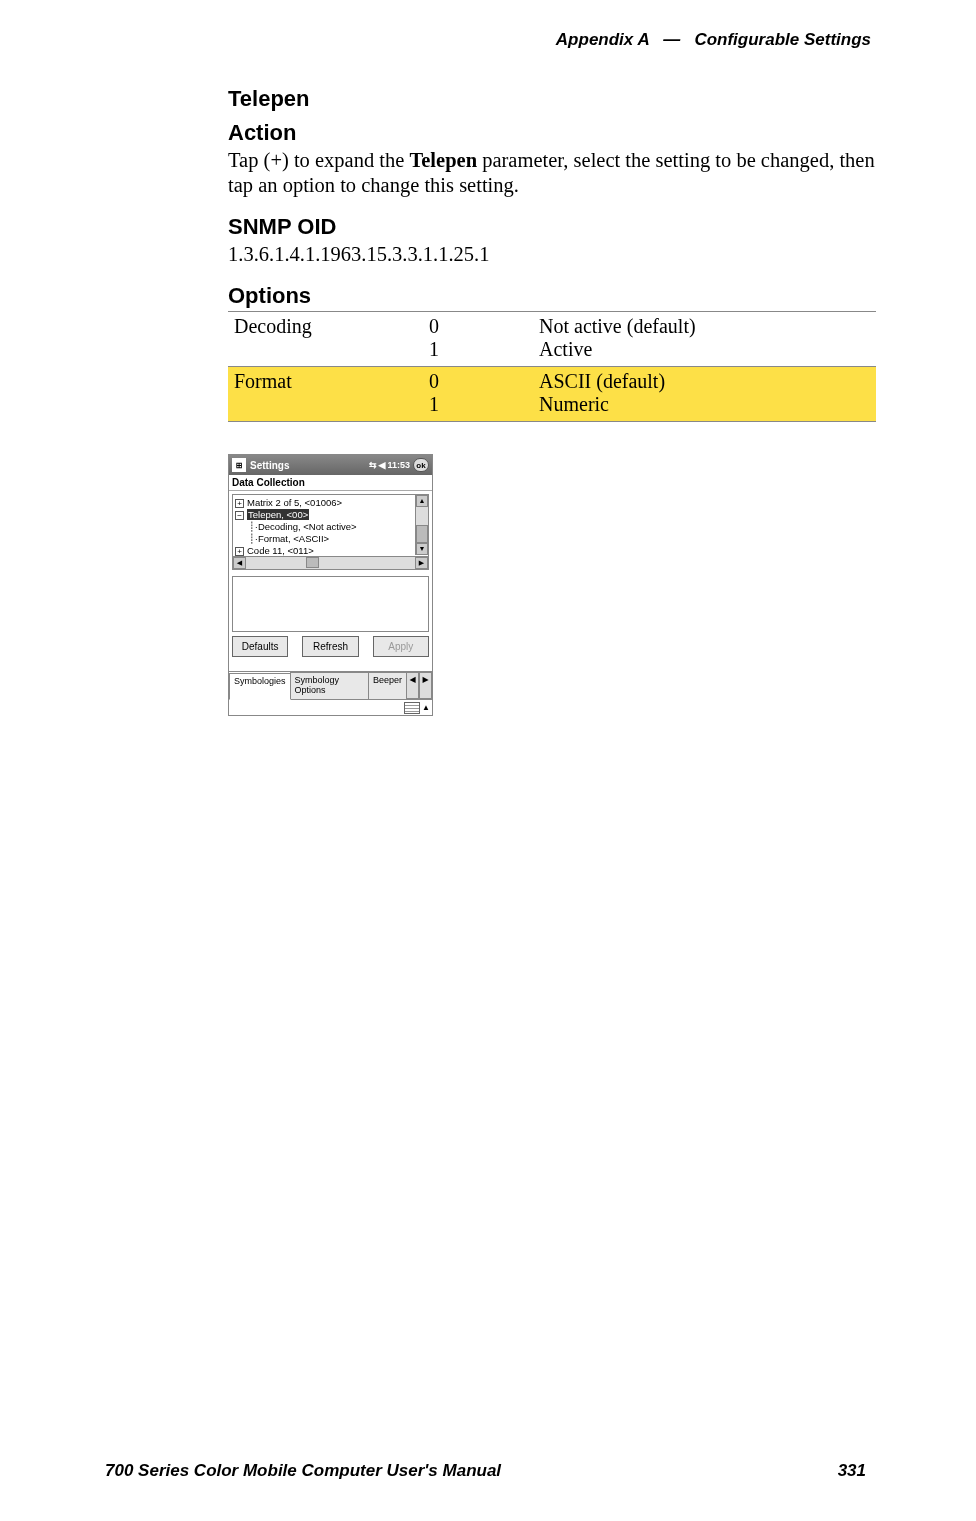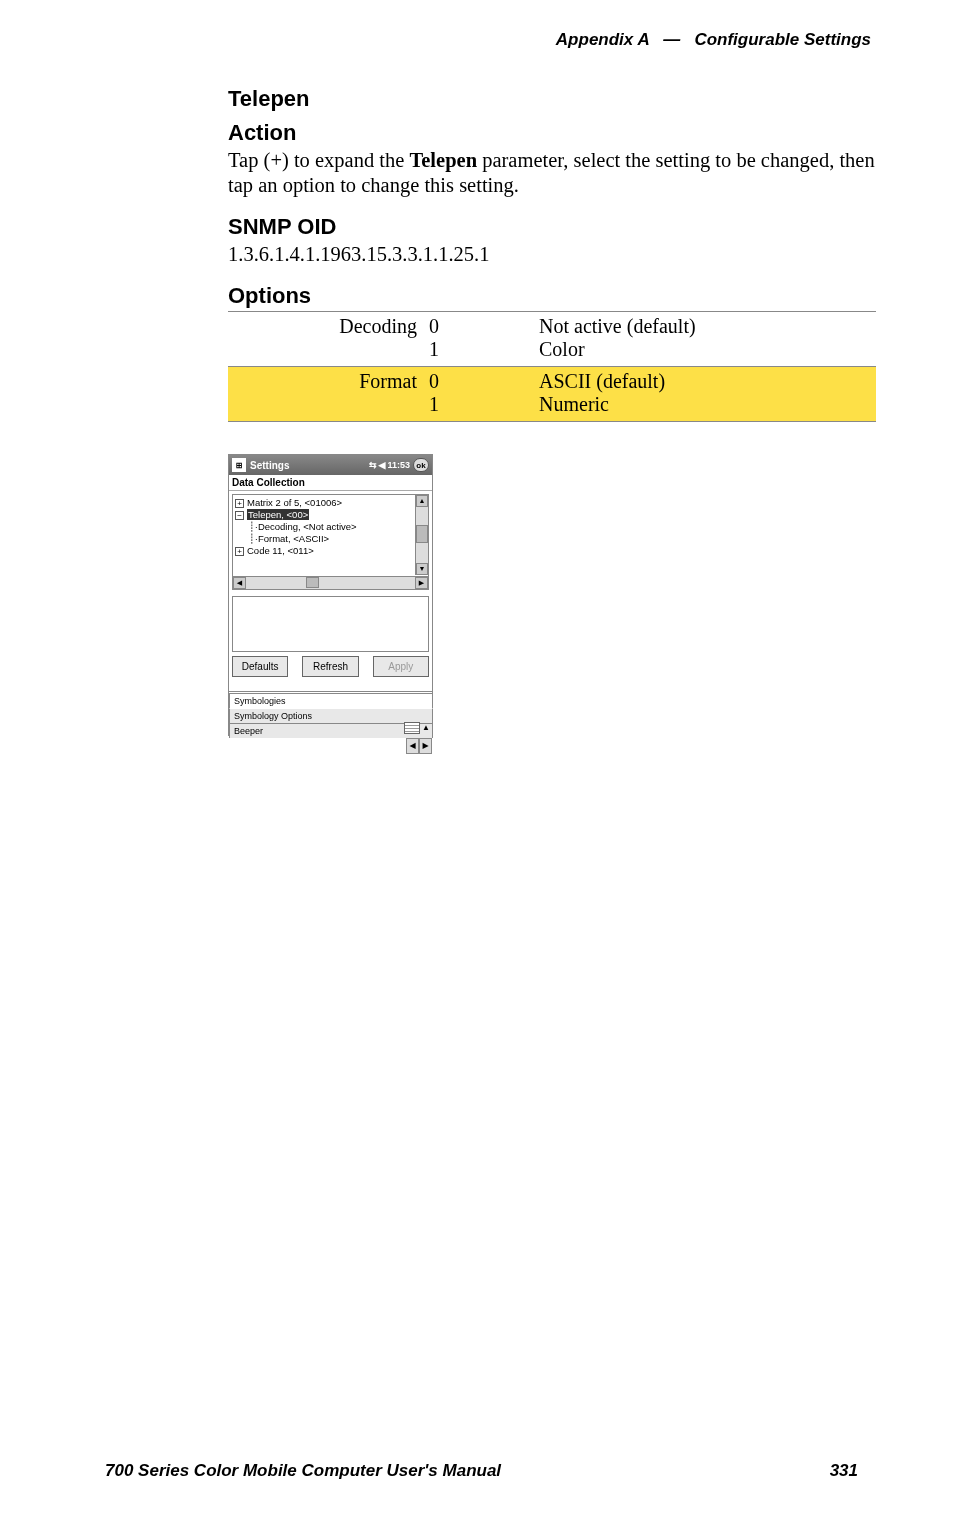--- a/index.html
+++ b/index.html
@@ -49,21 +49,21 @@
     }
     .options-table tr.alt { background: #fde047; }
     .options-table td {
       border: 1px solid #888;
       border-left: none;
       border-right: none;
       padding: 3px 6px 5px 6px;
       vertical-align: top;
       font-size: 20px;
     }
-    .options-table td.col1 { width: 195px; text-align: right; }
+    .options-table td.col1 { width: 195px; }
     .options-table td.col2 { width: 110px; white-space: pre-line; }
     .options-table td.col3 { white-space: pre-line; }
 
     
     .device-shot {
       margin-top: 32px;
       width: 205px;
       border: 1px solid #888;
       background: #fff;
       font-family: Tahoma, Arial, sans-serif;
@@ -106,21 +106,21 @@
     .subtitle {
       font-weight: bold;
       font-size: 10px;
       padding: 2px 3px;
       border-bottom: 1px solid #aaa;
     }
     .tree-panel {
       margin: 3px;
       border: 1px solid #888;
       background: #fff;
-      height: 96px;
+      height: 76px;
       position: relative;
       overflow: hidden;
     }
     .tree-list {
       position: absolute; top: 0; left: 0; right: 14px; bottom: 14px;
       padding: 2px;
     }
     .tree-item { white-space: nowrap; font-size: 9.5px; line-height: 12px; height: 12px; }
     .exp { display:inline-block; width:9px; height:9px; border:1px solid #555; text-align:center; line-height:7px; font-size:8px; margin-right:3px; vertical-align: middle; }
     .tree-item.selected .sel-text { background:#333; color:#fff; padding: 0 1px; }
@@ -152,21 +152,20 @@
       font-size: 10px;
       padding: 4px 0;
     }
     .pbtn.disabled { color:#999; }
     .tabbar {
       display:flex;
       border-top: 1px solid #888;
       margin-top: 14px;
       align-items: stretch;
       height: 28px;
-      flex-direction: column;
     }
     .tab {
       border: 1px solid #888;
       border-bottom: none;
       background: #e8e8e8;
       font-size: 9px;
       padding: 2px 4px;
       margin-right: -1px;
     }
     .tab.active { background:#fff; position:relative; top:1px; border-bottom:1px solid #fff; }
@@ -180,21 +179,21 @@
       align-items:center;
       padding-right:2px;
     }
     .kb-icon { width:16px; height:12px; border:1px solid #666; display:inline-block; background:repeating-linear-gradient(#fff 0 2px, #999 2px 3px); }
     .up-caret { font-size:8px; margin-left:2px; }
 
     .footer {
       position: absolute;
       bottom: 40px;
       left: 105px;
-      right: 118px;
+      right: 110px;
       display: flex;
       justify-content: space-between;
       font-family: Arial, Helvetica, sans-serif;
       font-weight: bold;
       font-style: italic;
       font-size: 17px;
     }
   </style>
 </head>
 <body>
@@ -218,21 +217,21 @@
   <div class="body-text">1.3.6.1.4.1.1963.15.3.3.1.1.25.1</div>
 
   <div class="section-title">Options</div>
   <table class="options-table">
     <tbody>
         <tr>
       <td class="col1">Decoding</td>
       <td class="col2">0
 1</td>
       <td class="col3">Not active (default)
-Color</td>
+Active</td>
     </tr>
     <tr class="alt">
       <td class="col1">Format</td>
       <td class="col2">0
 1</td>
       <td class="col3">ASCII (default)
 Numeric</td>
     </tr>
   </tbody>
     </table>

